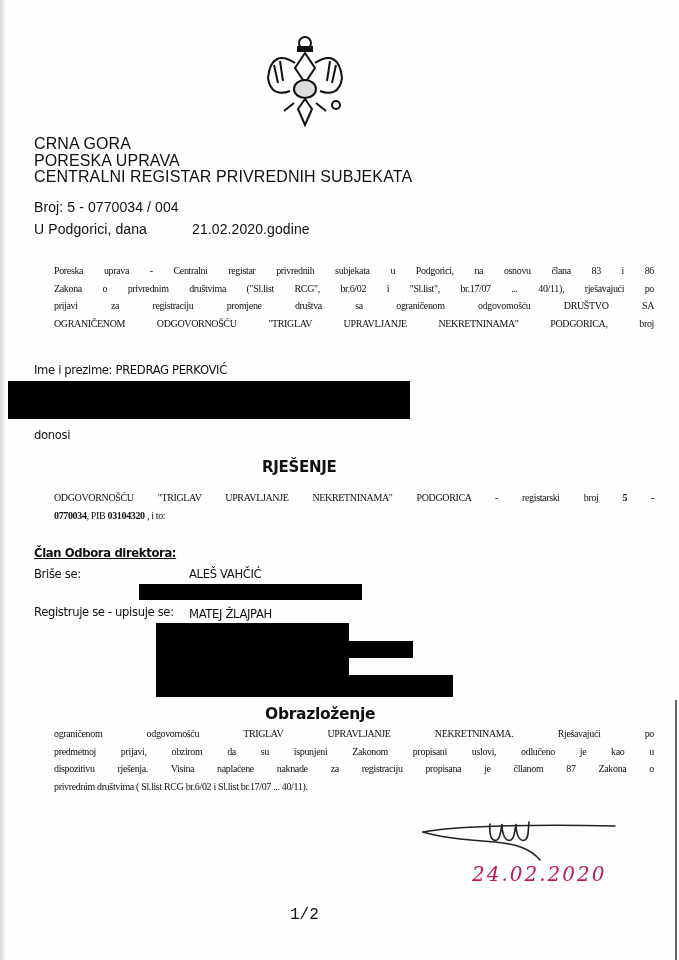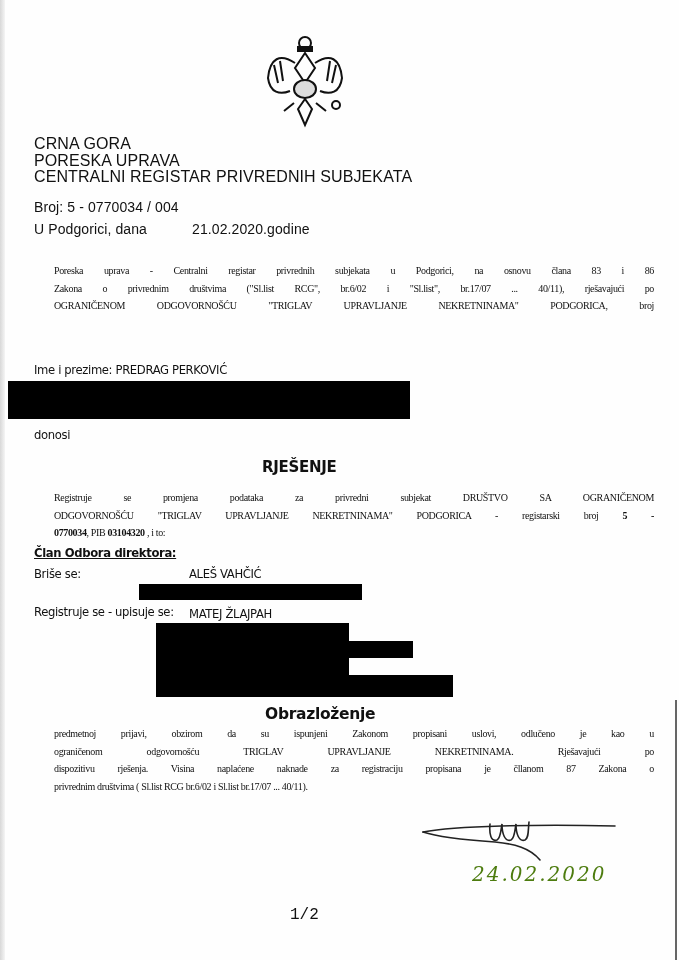--- a/index.html
+++ b/index.html
@@ -30,21 +30,21 @@
     .title {
       position: absolute; font-family: "DejaVu Sans", sans-serif; font-weight: bold;
       font-size: 15px; letter-spacing: -0.3px;
     }
     .lbl { position: absolute; font-family: "DejaVu Sans", sans-serif; font-size: 11.6px; letter-spacing: -0.35px; }
     .underline { text-decoration: underline; font-weight: bold; }
     b { font-weight: bold; }
     .sig { position: absolute; left: 415px; top: 820px; width: 210px; height: 70px; }
     .hand-date {
       position: absolute; left: 472px; top: 862px; font-family: "DejaVu Serif", serif;
-      font-size: 20px; font-style: italic; letter-spacing: 2px; color: #4d7c0f;
+      font-size: 20px; font-style: italic; letter-spacing: 2px; color: #be185d;
     }
     .pagenum { position: absolute; left: 290px; top: 906px; font-family: Liberation Mono, monospace; font-size: 16px; }
   </style>
 </head>
 <body>
 
 <div class="page">
   <div class="left-edge"></div>
   <div class="right-edge"></div>
 
@@ -67,50 +67,50 @@
   <div class="hdr" style="top:135px;">CRNA GORA</div>
   <div class="hdr" style="top:152px;">PORESKA UPRAVA</div>
   <div class="hdr" style="top:168px;">CENTRALNI REGISTAR PRIVREDNIH SUBJEKATA</div>
   <div class="hdr" style="top:199px; font-size:14px;">Broj: 5 - 0770034 / 004</div>
   <div class="hdr" style="top:221px; font-size:14px;">U Podgorici, dana</div>
   <div class="hdr" style="top:221px; left:173px; font-size:14px;margin-left:19px;">21.02.2020.godine</div>
 
   <div class="body-text" style="top:262px;">
     <span class="line">Poreska uprava - Centralni registar privrednih subjekata u Podgorici, na osnovu člana 83 i 86</span>
     <span class="line">Zakona o privrednim društvima ("Sl.list RCG", br.6/02 i "Sl.list", br.17/07 ... 40/11), rješavajući po</span>
+    <span class="line">prijavi za registraciju promjene društva sa ograničenom odgovornošću DRUŠTVO SA</span>
     <span class="line">OGRANIČENOM ODGOVORNOŠĆU "TRIGLAV UPRAVLJANJE NEKRETNINAMA" PODGORICA, broj</span>
   </div>
 
   <div class="lbl" style="left:34px; top:363px;">Ime i prezime: PREDRAG PERKOVIĆ</div>
   <div class="redact" style="left:8px; top:381px; width:402px; height:38px;"></div>
   <div class="lbl" style="left:34px; top:428px;">donosi</div>
 
   <div class="title" style="left:262px; top:458px;">RJEŠENJE</div>
 
   <div class="body-text" style="top:489px;">
-    <span class="line">Registruje se promjena podataka za privredni subjekat DRUŠTVO SA OGRANIČENOM</span>
     <span class="line"><span>ODGOVORNOŠĆU "TRIGLAV UPRAVLJANJE NEKRETNINAMA" PODGORICA  - registarski broj </span><b>5 -</b></span>
     <span class="line last"><b>0770034</b><span>, PIB </span><b>03104320</b><span>  , i to:</span></span>
   </div>
 
   <div class="lbl underline" style="left:34px; top:546px;">Član Odbora direktora:</div>
   <div class="lbl" style="left:34px; top:567px;">Briše se:</div>
   <div class="lbl" style="left:189px; top:567px;">ALEŠ VAHČIĆ</div>
   <div class="redact" style="left:139px; top:584px; width:223px; height:16px;"></div>
   <div class="lbl" style="left:34px; top:605px;">Registruje se - upisuje se:</div>
   <div class="lbl" style="left:189px; top:607px;">MATEJ ŽLAJPAH</div>
   <div class="redact" style="left:156px; top:623px; width:193px; height:74px;"></div>
   <div class="redact" style="left:340px; top:641px; width:73px; height:17px;"></div>
   <div class="redact" style="left:325px; top:675px; width:128px; height:22px;"></div>
 
   <div class="title" style="left:265px; top:705px; font-size:15.5px;">Obrazloženje</div>
 
   <div class="body-text" style="top:725px;">
+    <span class="line">ograničenom odgovornošću TRIGLAV UPRAVLJANJE NEKRETNINAMA. Rješavajući po</span>
     <span class="line">predmetnoj prijavi, obzirom da su ispunjeni Zakonom propisani uslovi, odlučeno je kao u</span>
-    <span class="line">ograničenom odgovornošću TRIGLAV UPRAVLJANJE NEKRETNINAMA. Rješavajući po</span>
     <span class="line">dispozitivu rješenja. Visina naplaćene naknade za registraciju propisana je čllanom 87 Zakona o</span>
     <span class="line last">privrednim društvima ( Sl.list RCG br.6/02 i Sl.list br.17/07 ... 40/11).</span>
   </div>
 
   <svg class="sig" viewBox="0 0 210 70">
     <g fill="none" stroke="#222" stroke-width="1.6" stroke-linecap="round">
       <path d="M8 12 C40 6, 120 4, 200 6"></path>
       <path d="M8 12 C20 16, 50 20, 80 22 C100 24, 115 28, 125 40"></path>
       <path d="M75 4 C74 14, 76 22, 82 20 C86 18, 86 8, 87 4 C87 14, 90 22, 96 20 C100 18, 100 8, 101 4 C101 14, 104 22, 110 20 C114 18, 113 10, 114 2"></path>
     </g>

